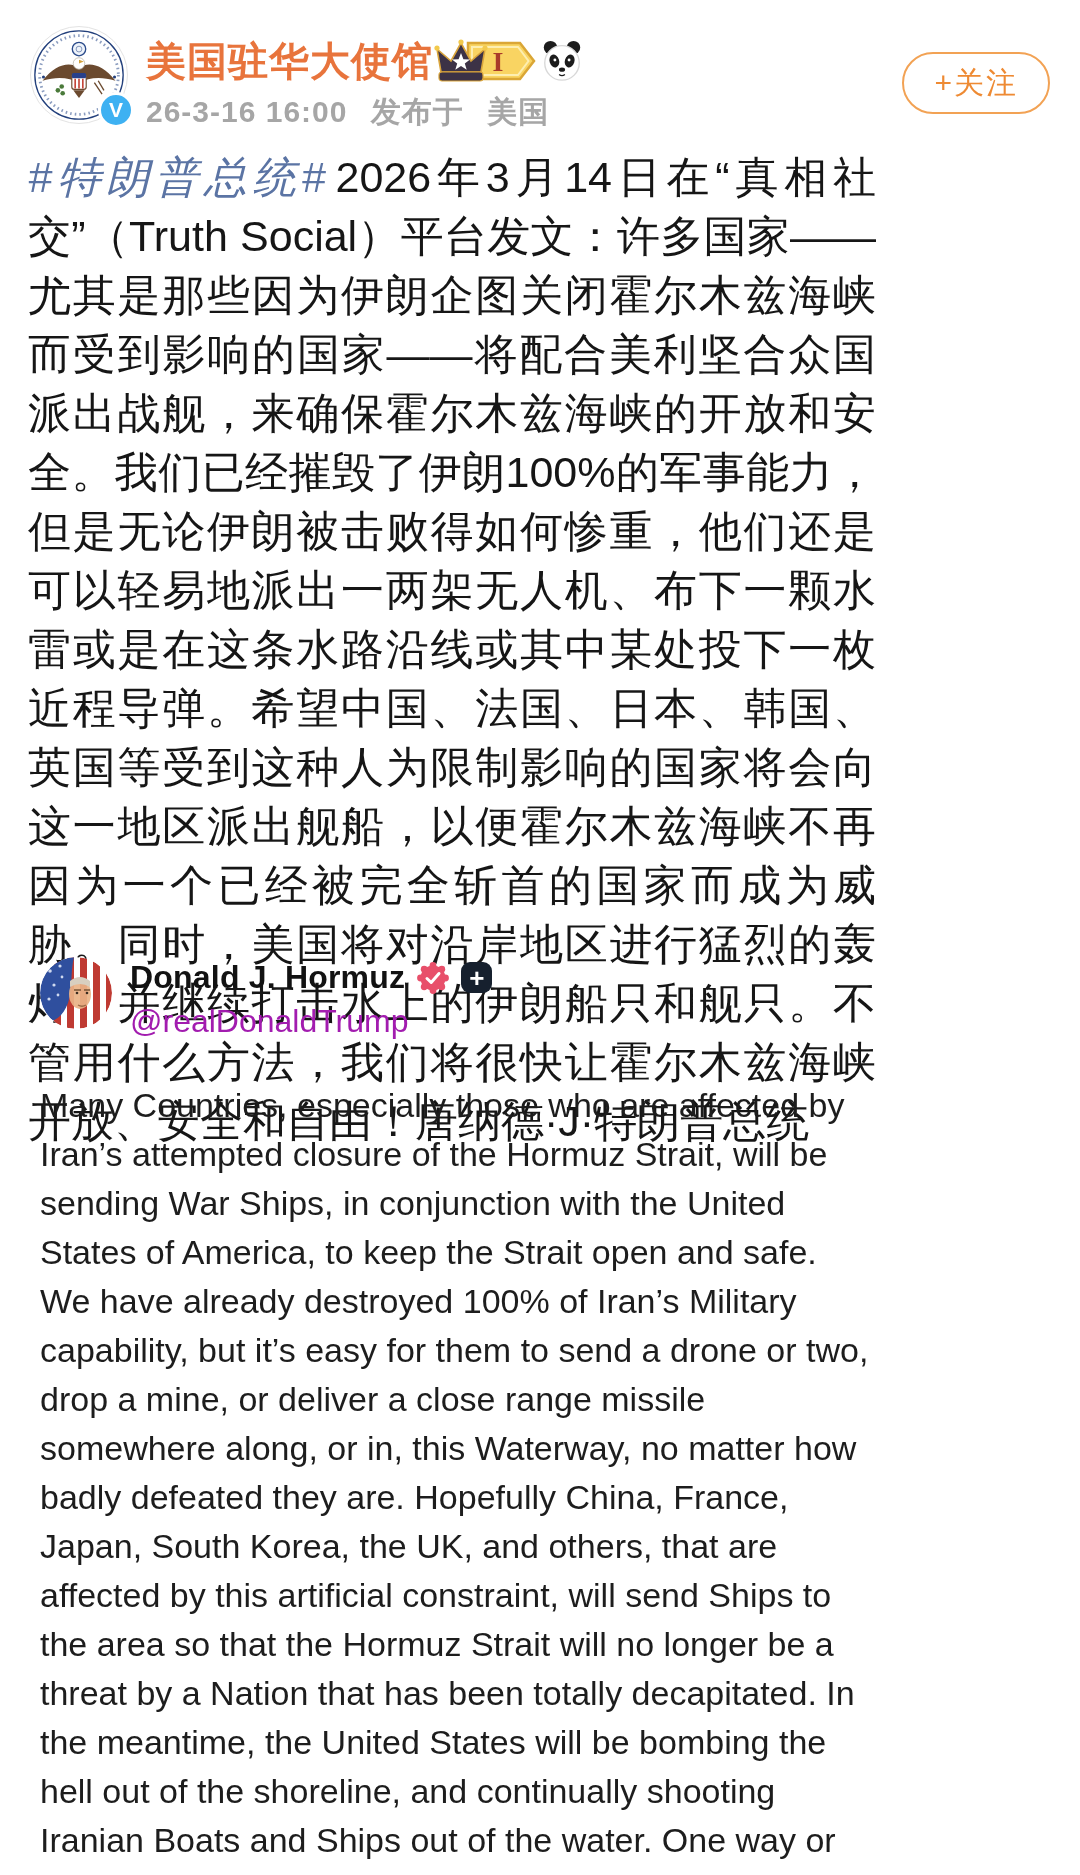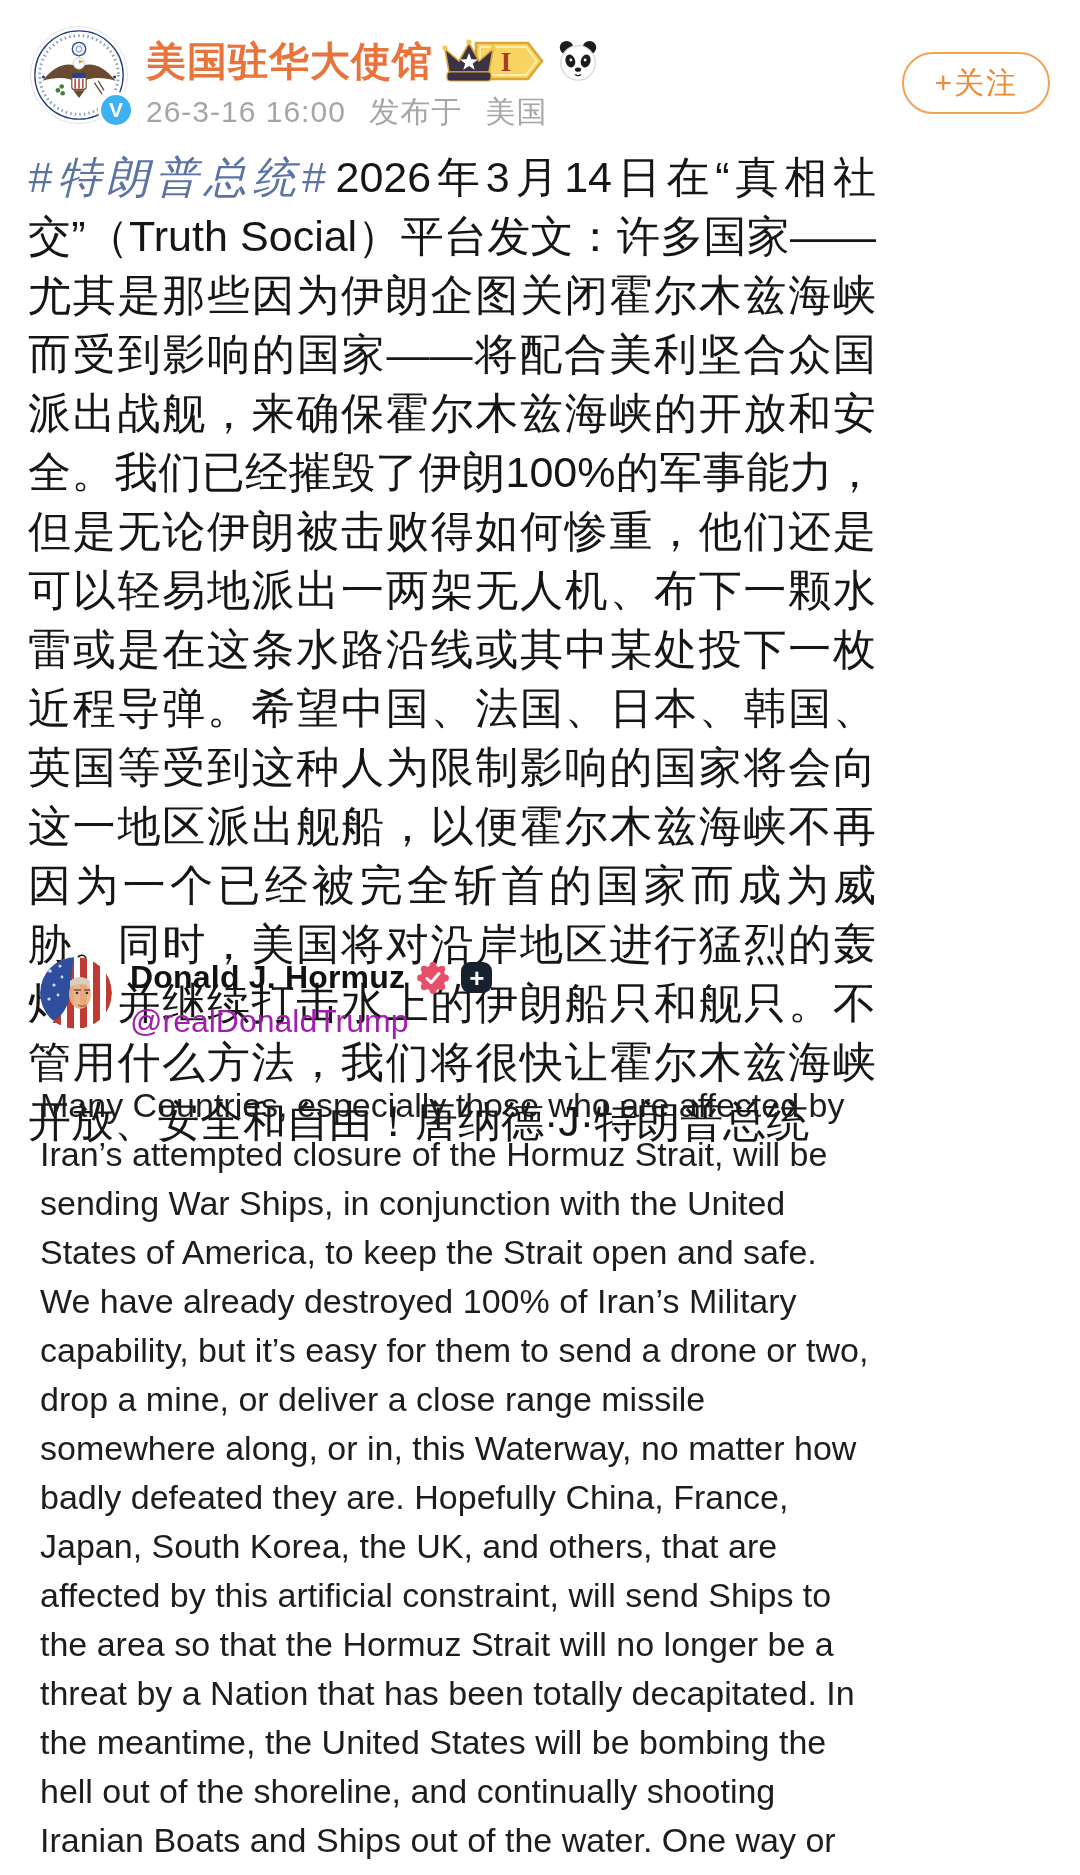--- a/index.html
+++ b/index.html
@@ -6,24 +6,24 @@
   html,body { width:1080px; height:1875px; background:#ffffff;
     font-family:"Liberation Sans", sans-serif; position:relative; overflow:hidden; }
 
   
   .header { position:absolute; top:26px; left:30px; right:30px; height:106px; }
   .avatar-wrap { position:absolute; left:0; top:0; width:100px; height:100px; cursor:pointer; }
   .avatar-circle { width:98px; height:98px; border-radius:50%; border:1px solid #e3e3e3; background:#fff; overflow:hidden; }
   .v-badge { position:absolute; right:-4px; bottom:-2px; width:36px; height:36px; border-radius:50%;
     background:#3eb1f2; color:#fff; font-weight:bold; font-size:21px; display:flex; align-items:center;
     justify-content:center; border:3px solid #ffffff; }
-  .name-row { position:absolute; left:116px; top:8px; display:flex; align-items:center; gap:9px; height:54px; }
+  .name-row { position:absolute; left:116px; top:8px; display:flex; align-items:center; gap:1px; height:54px; }
   .author-name { color:#e8743c; font-size:40px; font-weight:600; letter-spacing:1px; white-space:nowrap; }
   .meta { position:absolute; left:116px; top:66px; font-size:30px; color:#a6a6a6; letter-spacing:1px; }
-  .meta span { margin-right:14px; }
+  .meta span { margin-right:14px;font-weight:bold; }
   .follow-btn { position:absolute; right:0; top:26px; height:62px; padding:16px 30px; background:#fff;
     border:2px solid #f2a254; border-radius:34px; color:#ee8a33; font-size:30px; display:flex;
     align-items:center; justify-content:center; cursor:pointer; letter-spacing:2px; }
 
   
   .post-text { position:absolute; left:28px; top:148px; width:848px; font-size:43px; line-height:59px;
     color:#161616; text-align:justify; }
   .hashtag { color:#5b74a4; cursor:pointer;font-style:italic; }
   .cn-body { margin-left:10px; }
 

